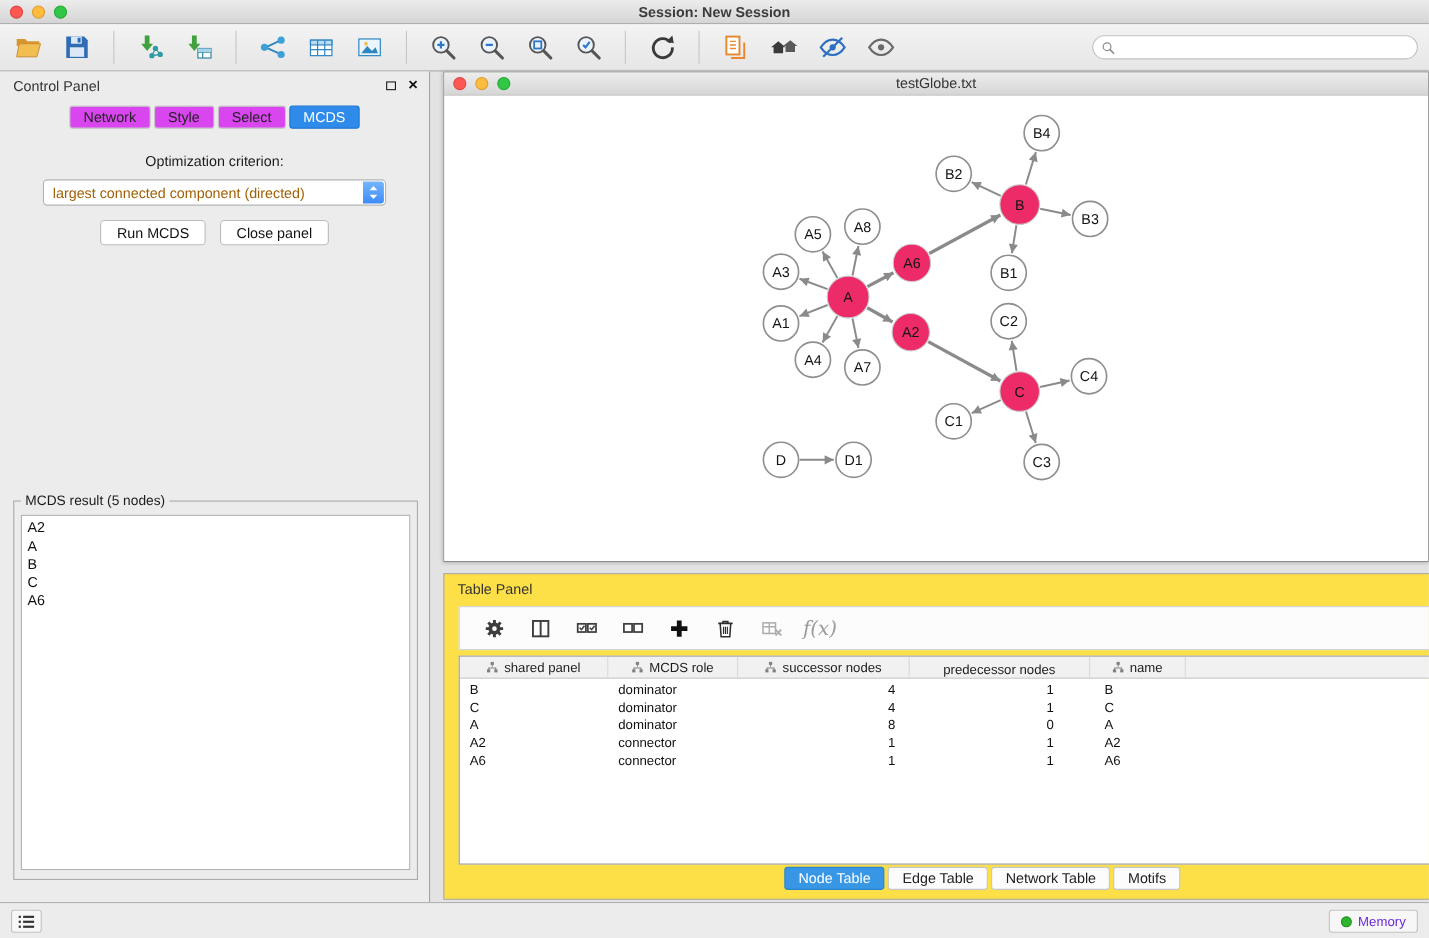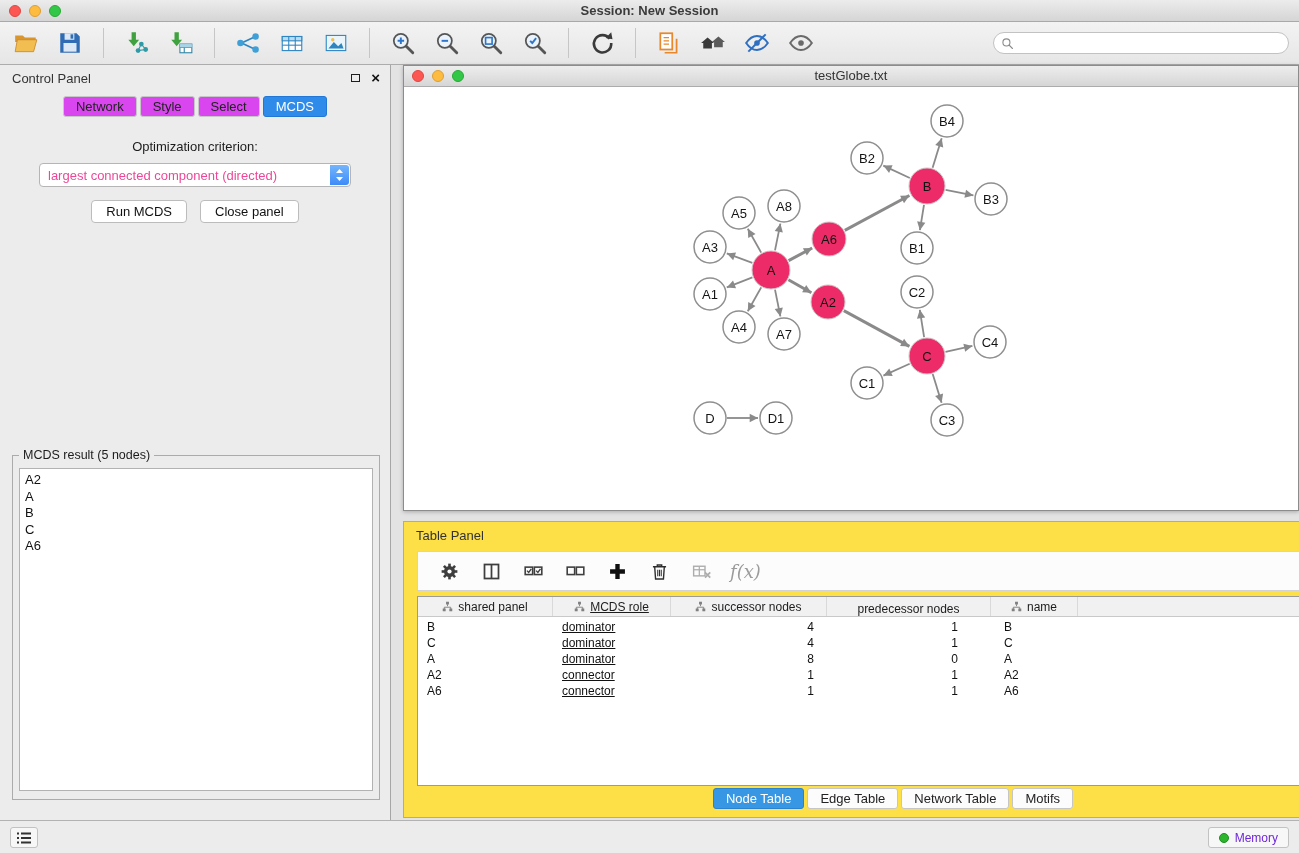--- a/index.html
+++ b/index.html
@@ -40,21 +40,21 @@
   .win-btns { position:absolute; right:10px; top:7px; display:flex; gap:11px; align-items:center; }
   .float-box { width:9px; height:8px; border:1.5px solid #1d1d1d; display:inline-block; }
   .close-x { font-weight:bold; font-size:15px; line-height:12px; color:#111; }
   .cp-tabs { margin-top:5px; display:flex; justify-content:center; gap:3px; }
   .cp-tab { background:#d946ef; border:1px solid #C7C7C7; border-radius:3px;
     padding:2px 12px; font-size:13px; color:#222; }
   .cp-tab.active { background:#2E8BEA; border-color:#2277D6; color:#fff; }
   .opt-label { text-align:center; margin-top:22px; color:#1c1c1c; }
   .dropdown { position:relative; margin:9px auto 0; width:312px; height:24px; background:#fff;
     border:1px solid #B5B5B5; border-radius:4px; display:flex; align-items:center; padding-left:8px; }
-  .dd-value { font-size:13px; color:#ec4899; }
+  .dd-value { font-size:13px; color:#a16207; }
   .dd-stepper { position:absolute; right:1px; top:1px; width:19px; height:20px;
     background:linear-gradient(#74B6FC,#3D8BF8); border-radius:0 3px 3px 0;
     display:flex; align-items:center; justify-content:center; }
   .btn-row { margin-top:13px; display:flex; justify-content:center; gap:13px; }
   .btn { background:#FFFFFF; border:1px solid #BCBCBC; border-radius:4px;
     padding:3px 14px; font-size:13px; color:#111; }
   .groupbox { position:absolute; left:12px; top:390px; width:368px; height:345px;
     border:1px solid #ABABAB; }
   .groupbox .legend { position:absolute; top:-8px; left:6px; background:#ECECEC;
     padding:0 4px; font-size:12.5px; color:#1c1c1c; }
@@ -82,21 +82,21 @@
   .tt-btn { background:none; border:none; width:26px; height:26px;
     display:flex; align-items:center; justify-content:center; }
   .tt-btn svg { width:21px; height:21px; }
   .fx { font-family:"DejaVu Serif",serif; font-style:italic; font-size:18px; color:#9B9B9B; }
   .tablebox { position:absolute; left:13px; right:6px; top:74px; height:190px;
     background:#fff; border:1px solid #9A9A9A; overflow:hidden; }
   .thead { display:flex; height:20px; background:#F1F1F1; border-bottom:1px solid #C9C9C9; }
   .th { display:flex; align-items:center; justify-content:center; gap:5px;
     border-right:1px solid #D9D9D9; font-size:12px; color:#1c1c1c; }
   .th-filler { flex:1; }
-  .col0 { width:135px; } .col1 { width:118px;text-decoration:underline; } .col2 { width:156px; }
+  .col0 { width:135px; } .col1 { width:118px; } .col2 { width:156px; }
   .col3 { width:164px;flex-direction:column; } .col4 { width:87px; }
   .tbody { padding-top:3px; }
   .trow { display:flex; height:16px; font-size:12px; color:#111; }
   .td.l  { text-align:left; padding-left:9px; }
   .td.l2 { text-align:left; padding-left:13px; }
   .td.r2 { text-align:right; padding-right:13px; }
   .td.r3 { text-align:right; padding-right:33px; }
   .table-tabs { position:absolute; left:0; right:0; bottom:8px;
     display:flex; justify-content:center; gap:3px; }
   .bt { background:#FCFCFC; border:1px solid #C6C6C6; border-radius:3px;

